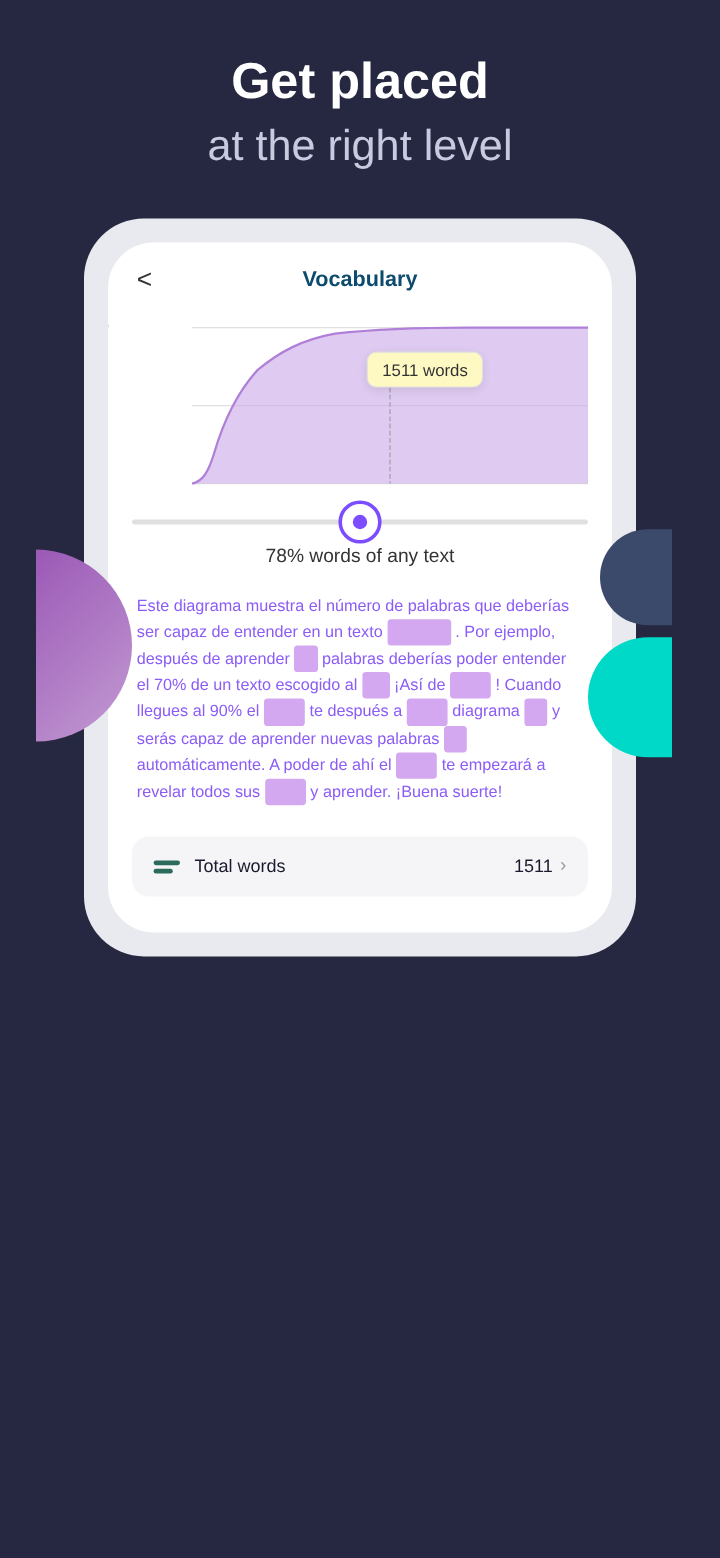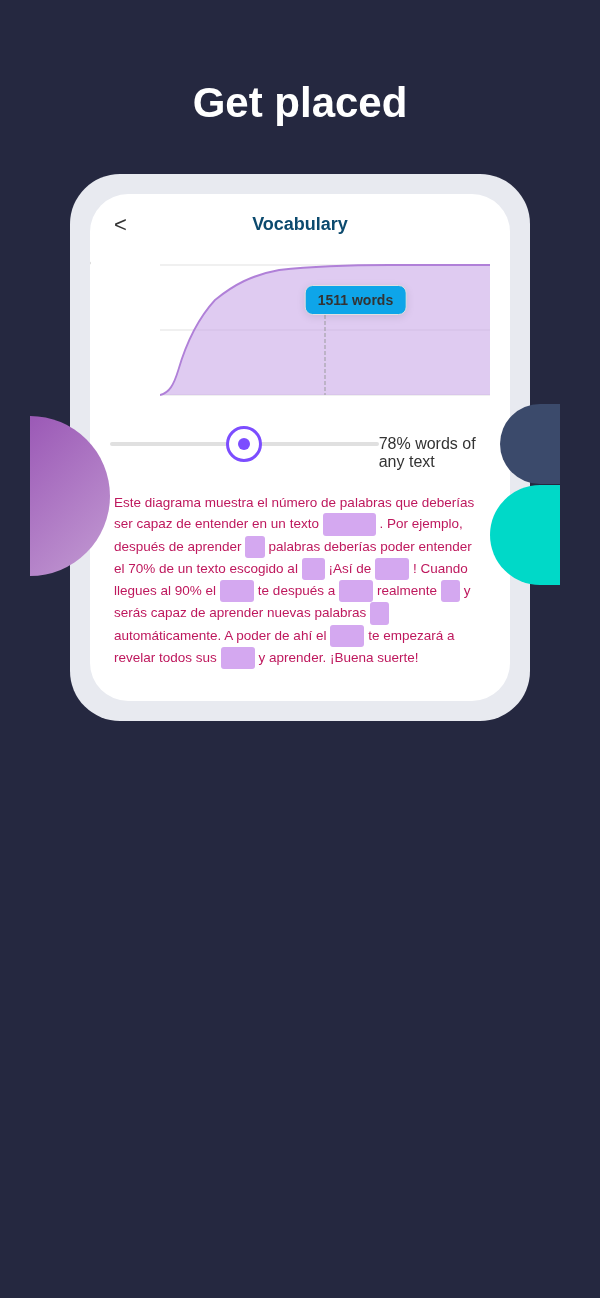--- a/index.html
+++ b/index.html
@@ -9,21 +9,21 @@
       background: #252840;
       font-family: -apple-system, BlinkMacSystemFont, 'Segoe UI', sans-serif;
       overflow: hidden;
       display: flex;
       flex-direction: column;
       align-items: center;
     }
 
     .header-section {
       width: 100%;
-      padding: 80px 40px 30px;
+      padding: 45px 40px 30px;
       text-align: center;
     }
 
     .header-title {
       color: #ffffff;
       font-size: 42px;
       font-weight: 800;
       line-height: 1.1;
       margin-bottom: 8px;
     }
@@ -135,38 +135,38 @@
     }
 
     .chart-svg {
       width: 100%;
       height: 150px;
     }
 
     
     .chart-tooltip {
       position: absolute;
-      background: #0ea5e9;
+      background: #fef9c3;
       border: 1px solid #e0e0e0;
       border-radius: 8px;
       padding: 6px 12px;
       font-size: 14px;
-      font-weight: 700;
+      font-weight: 400;
       color: #333;
       box-shadow: 0 2px 8px rgba(0,0,0,0.1);
       top: 30px;
       left: 50%;
       transform: translateX(-20%);
     }
 
     
     .slider-container {
       padding: 10px 20px;
       display: flex;
-      flex-direction: row;
+      flex-direction: column;
       align-items: center;
     }
 
     .slider-track {
       width: 100%;
       height: 4px;
       background: #e0e0e0;
       border-radius: 2px;
       position: relative;
       margin-bottom: 8px;
@@ -203,21 +203,21 @@
 
     
     .description-area {
       padding: 12px 24px;
       line-height: 1.5;
       font-size: 13.5px;
       color: #8b44cc;
     }
 
     .text-word {
-      color: #be185d;
+      color: #8b5cf6;
       margin-top: 48px;
     }
 
     .text-highlight {
       background: #d4a8f0;
       border-radius: 3px;
       padding: 1px 4px;
       color: #8b44cc;
       display: inline-block;
     }
@@ -276,20 +276,21 @@
     .chevron-right {
       font-size: 16px;
       color: #999;
     }
   </style>
 </head>
 <body>
 
 <div class="header-section">
   <div class="header-title">Get placed</div>
+  <div class="header-subtitle">at the right level</div>
 </div>
 
 <div class="phone-container">
   <div class="side-circle-left"></div>
   <div class="side-circle-right-blue"></div>
   <div class="side-circle-right-teal"></div>
 
   <div class="phone-inner">
 
     <div class="nav-bar">
@@ -348,26 +349,39 @@
       <span class="text-word">. Por ejemplo, después de aprender </span>
       <span class="text-highlight">&nbsp;&nbsp;&nbsp;</span>
       <span class="text-word"> palabras deberías poder entender el 70% de un texto escogido al </span>
       <span class="text-highlight">&nbsp;&nbsp;&nbsp;&nbsp;</span>
       <span class="text-word"> ¡Así de </span>
       <span class="text-highlight">&nbsp;&nbsp;&nbsp;&nbsp;&nbsp;&nbsp;&nbsp;</span>
       <span class="text-word">! Cuando llegues al 90% el </span>
       <span class="text-highlight">&nbsp;&nbsp;&nbsp;&nbsp;&nbsp;&nbsp;&nbsp;</span>
       <span class="text-word"> te después a </span>
       <span class="text-highlight">&nbsp;&nbsp;&nbsp;&nbsp;&nbsp;&nbsp;&nbsp;</span>
-      <span class="text-word"> realmente</span>
+      <span class="text-word"> diagrama</span>
       <span class="text-highlight">&nbsp;&nbsp;&nbsp;</span>
       <span class="text-word"> y serás capaz de aprender nuevas palabras </span>
       <span class="text-highlight">&nbsp;&nbsp;&nbsp;</span>
       <span class="text-word"> automáticamente. A poder de ahí el </span>
       <span class="text-highlight">&nbsp;&nbsp;&nbsp;&nbsp;&nbsp;&nbsp;&nbsp;</span>
       <span class="text-word"> te empezará a revelar todos sus </span>
       <span class="text-highlight">&nbsp;&nbsp;&nbsp;&nbsp;&nbsp;&nbsp;&nbsp;</span>
       <span class="text-word"> y aprender. ¡Buena suerte!</span>
     </div>
 
+    <div class="total-words-card">
+      <div class="total-words-left">
+        <div class="word-icon">
+          <div class="word-icon-bar"></div>
+          <div class="word-icon-bar"></div>
+        </div>
+        <span class="total-words-label">Total words</span>
+      </div>
+      <div class="total-words-right">
+        <span class="total-words-count">1511</span>
+        <span class="chevron-right">›</span>
+      </div>
+    </div>
 
   </div>
 </div>
 
 </body></html>

